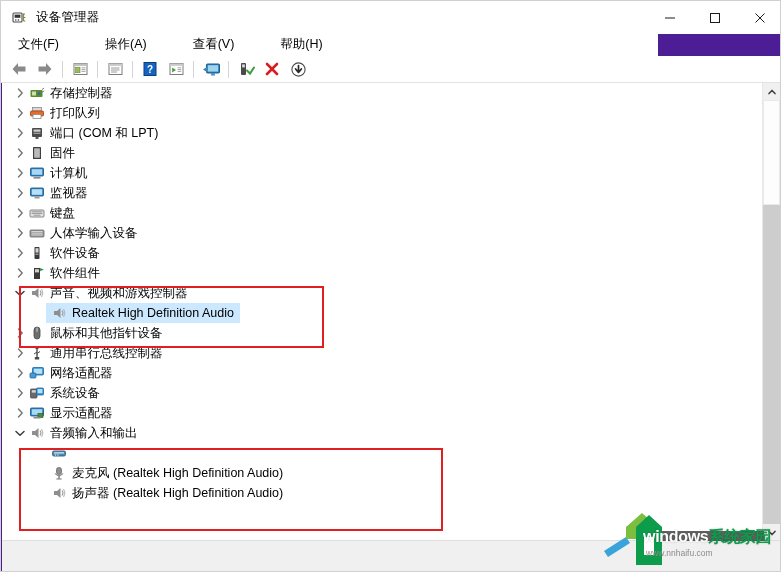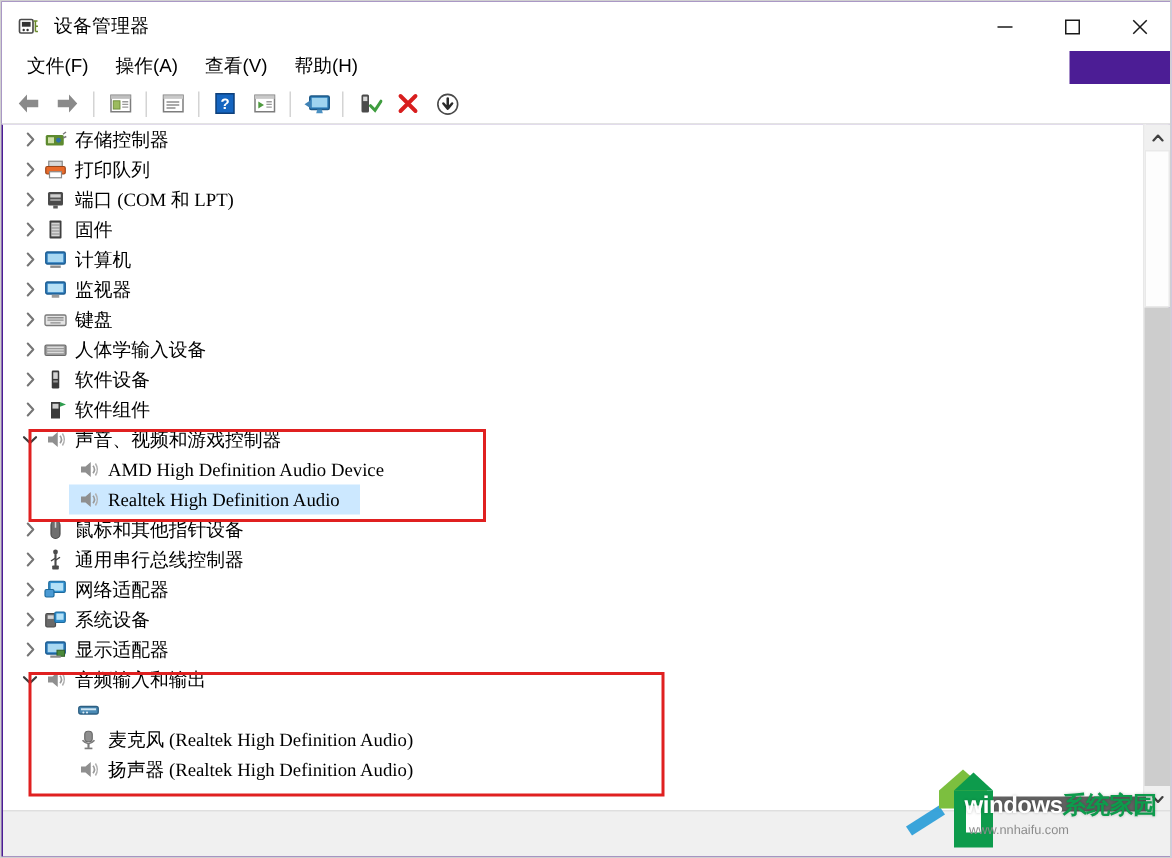--- a/index.html
+++ b/index.html
@@ -39,24 +39,25 @@
   }
   .win-btn {
     width: 45px; height: 33px;
     display: flex; align-items: center; justify-content: center;
     font-size: 12px; color: #1a1a1a;
   }
 
   
   .menubar {
     position: absolute; top: 33px; left: 0;
-    width: 712px; height: 22px;
+    width: 657px; height: 22px;
     background: #ffffff;
     display: flex; align-items: center;
     padding-left: 8px;
+    gap: 28px;
   }
   .menu-item {
     font-size: 12.5px; color: #000000;
     padding: 2px 9px 3px 9px;
     white-space: nowrap;
   }
 
   
   .toolbar {
     position: absolute; top: 55px; left: 0;
@@ -97,21 +98,21 @@
     color: #717171; font-size: 10px;
     flex: 0 0 auto;
   }
   .chev.open { color: #3c3c3c; }
   .node-icon {
     width: 18px; height: 18px;
     display: flex; align-items: center; justify-content: center;
     flex: 0 0 auto;
     margin-right: 4px;
   }
-  .node-label { line-height: 20px; font-family: Liberation Serif, serif; }
+  .node-label { line-height: 20px; }
   .tree-row.selected .sel-bg {
     position: absolute; left: 0; top: 0; height: 20px;
     background: #cce8ff;
     z-index: 0;
   }
   .tree-row.selected .chev,
   .tree-row.selected .node-icon,
   .tree-row.selected .node-label { position: relative; z-index: 1; }
 
   
@@ -478,31 +479,20 @@
           </div>
           <div class="node-icon">
             <svg class="ic-svg" width="16" height="16" viewBox="0 0 16 16">
               <path d="M3 6 L6 6 L9.5 3 L9.5 13 L6 10 L3 10 Z" fill="#8f8f8f"></path>
               <path d="M11 5.5 Q13 8 11 10.5" stroke="#9a9a9a" stroke-width="1.1" fill="none"></path>
               <path d="M12.6 4 Q15.2 8 12.6 12" stroke="#b0b0b0" stroke-width="1" fill="none"></path>
             </svg>
           </div>
           <div class="node-label">声音、视频和游戏控制器</div>
         </div>
-        <div class="tree-row d1">
-          <div class="chev"></div>
-          <div class="node-icon">
-            <svg class="ic-svg" width="16" height="16" viewBox="0 0 16 16">
-              <path d="M3 6 L6 6 L9.5 3 L9.5 13 L6 10 L3 10 Z" fill="#8f8f8f"></path>
-              <path d="M11 5.5 Q13 8 11 10.5" stroke="#9a9a9a" stroke-width="1.1" fill="none"></path>
-              <path d="M12.6 4 Q15.2 8 12.6 12" stroke="#b0b0b0" stroke-width="1" fill="none"></path>
-            </svg>
-          </div>
-          <div class="node-label">AMD High Definition Audio Device</div>
-        </div>
         <div class="tree-row d1 selected">
           <div class="sel-bg" style="left: 44px; width: 193.906px; background: rgb(204, 232, 255);"></div>
           <div class="chev"></div>
           <div class="node-icon">
             <svg class="ic-svg" width="16" height="16" viewBox="0 0 16 16">
               <path d="M3 6 L6 6 L9.5 3 L9.5 13 L6 10 L3 10 Z" fill="#8f8f8f"></path>
               <path d="M11 5.5 Q13 8 11 10.5" stroke="#9a9a9a" stroke-width="1.1" fill="none"></path>
               <path d="M12.6 4 Q15.2 8 12.6 12" stroke="#b0b0b0" stroke-width="1" fill="none"></path>
             </svg>
           </div>

